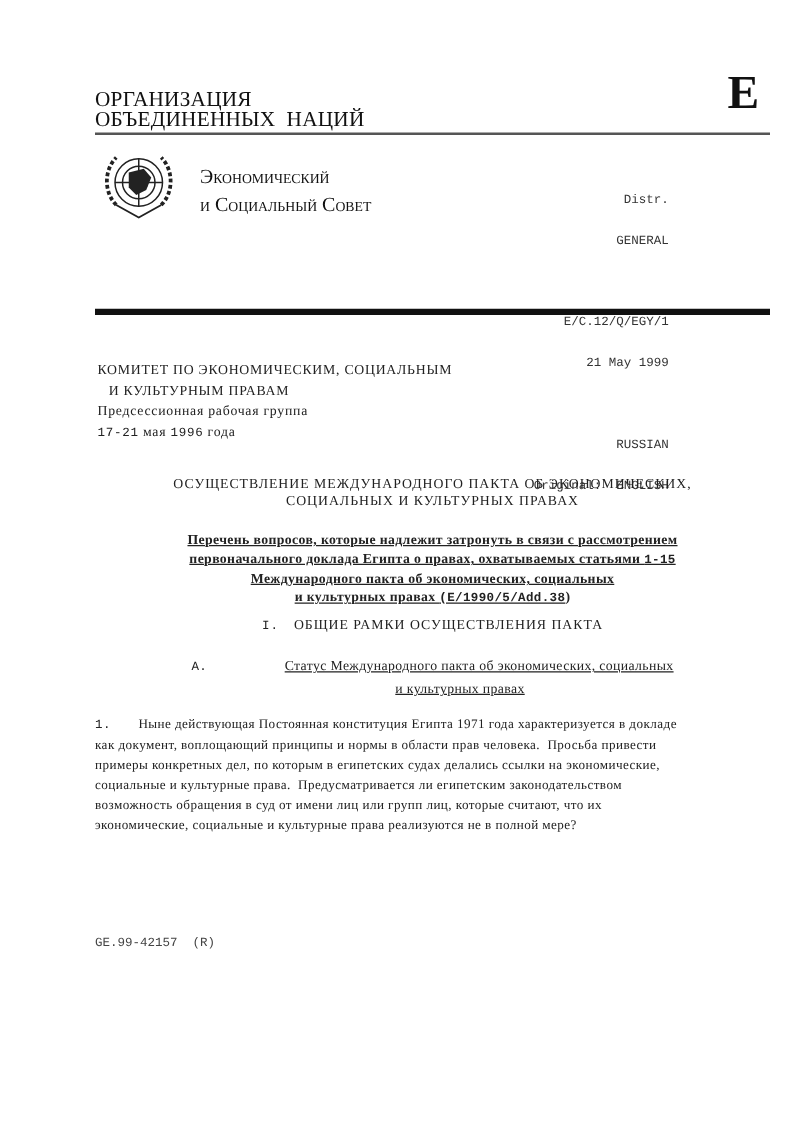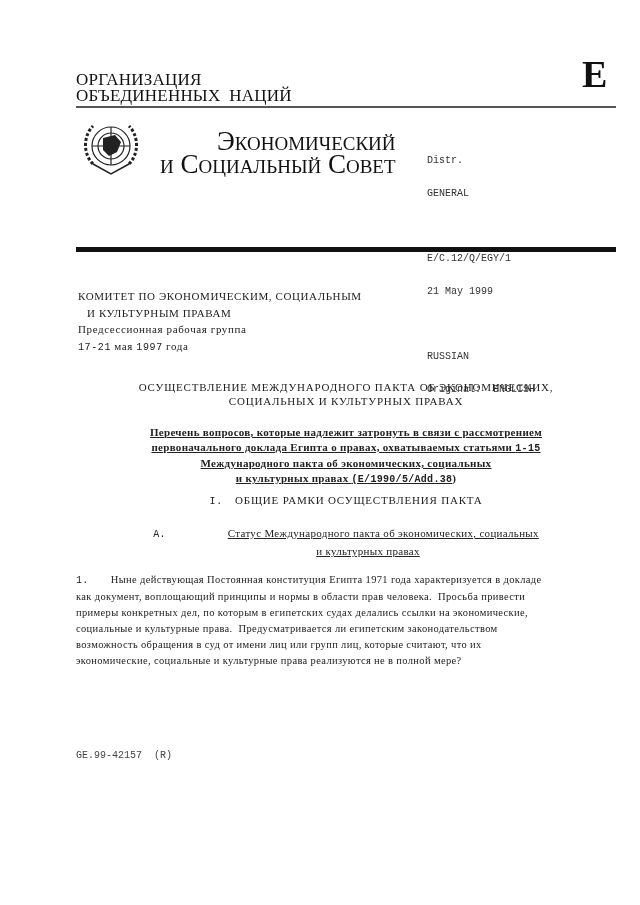--- a/index.html
+++ b/index.html
@@ -2,23 +2,23 @@
 <html><head>
 <meta charset="utf-8">
 <style>
   html, body { margin:0; padding:0; background:#ffffff; }
   body { width:640px; height:905px; position:relative; overflow:hidden; color:#111; font-family:"Liberation Serif", serif; }
   .abs { position:absolute; }
   .org { left:76px; top:72px; font-family:"Liberation Serif", serif; font-size:17px; line-height:16px; letter-spacing:0.2px; color:#111; }
   .letter-e { left:582px; top:54px; font-family:"Liberation Serif", serif; font-weight:bold; font-size:38px; line-height:40px; color:#111; }
   .rule-thin { left:76px; top:106px; width:540px; height:2px; background:#555; }
   .emblem { left:79px; top:118px; width:64px; height:62px; }
-  .council { left:160px; top:130px; font-family:"Liberation Serif", serif; font-size:27px; line-height:23px; color:#111; font-variant:small-caps;text-align:right; }
+  .council { left:160px; top:130px; font-family:"Liberation Serif", serif; font-size:16px; line-height:23px; color:#111; font-variant:small-caps; }
   .meta { left:427px; top:133px; font-family:"Liberation Mono", monospace; font-size:10px; line-height:11px; color:#333; }
-  .meta .blk { margin-bottom:10px; white-space:pre; }
+  .meta .blk { margin-bottom:10px; white-space:pre;text-align:right; }
   .rule-thick { left:76px; top:247px; width:540px; height:5px; background:#111; }
   .committee { left:78px; top:288px; font-size:11px; line-height:16.5px; letter-spacing:0.6px; color:#222; }
   .committee .l2 { padding-left:9px; }
   .committee .mono { font-family:"Liberation Mono", monospace; font-size:10px; }
   .center { left:76px; width:540px; text-align:center; color:#222; }
   .title { top:380px; font-size:11px; line-height:14px; letter-spacing:0.8px;text-align:center; }
   .list-title { top:425px; font-size:11px; line-height:15px; letter-spacing:0.3px;font-weight:bold; }
   .list-title .u { text-decoration:underline; }
   .list-title .mono { font-family:"Liberation Mono", monospace; font-size:10px; }
   .section { top:494px; font-size:11px; letter-spacing:0.8px; }
@@ -78,21 +78,21 @@
     <div>Original:  ENGLISH</div>
   </div>
 </div>
 
 <div class="abs rule-thick"></div>
 
 <div class="abs committee">
   <div>КОМИТЕТ ПО ЭКОНОМИЧЕСКИМ, СОЦИАЛЬНЫМ</div>
   <div class="l2">И КУЛЬТУРНЫМ ПРАВАМ</div>
   <div>Предсессионная рабочая группа</div>
-  <div><span class="mono">17-21</span><span style="white-space:pre;"> мая </span><span class="mono">1997</span><span style="white-space:pre;"> года</span></div>
+  <div><span class="mono">17-21</span><span style="white-space:pre;"> мая </span><span class="mono">1996</span><span style="white-space:pre;"> года</span></div>
 </div>
 
 <div class="abs center title">
   <div>ОСУЩЕСТВЛЕНИЕ МЕЖДУНАРОДНОГО ПАКТА ОБ ЭКОНОМИЧЕСКИХ,</div>
   <div>СОЦИАЛЬНЫХ И КУЛЬТУРНЫХ ПРАВАХ</div>
 </div>
 
 <div class="abs center list-title">
   <div><span class="u">Перечень вопросов, которые надлежит затронуть в связи с рассмотрением</span></div>
   <div><span class="u"><span>первоначального доклада Египта о правах, охватываемых статьями </span><span class="mono">1-15</span></span></div>

